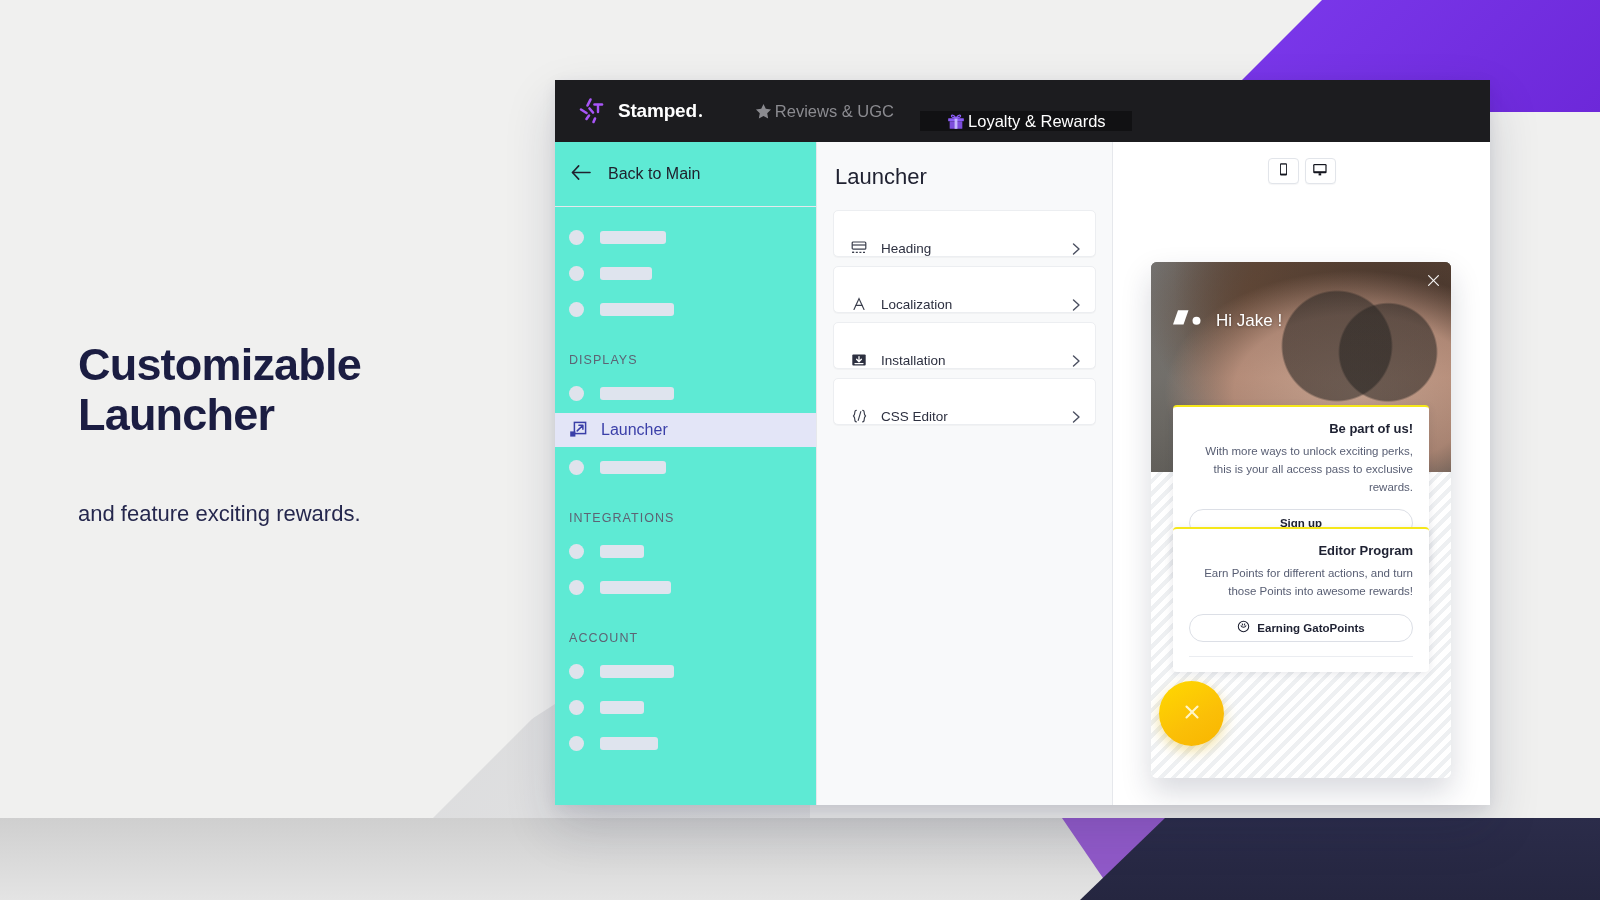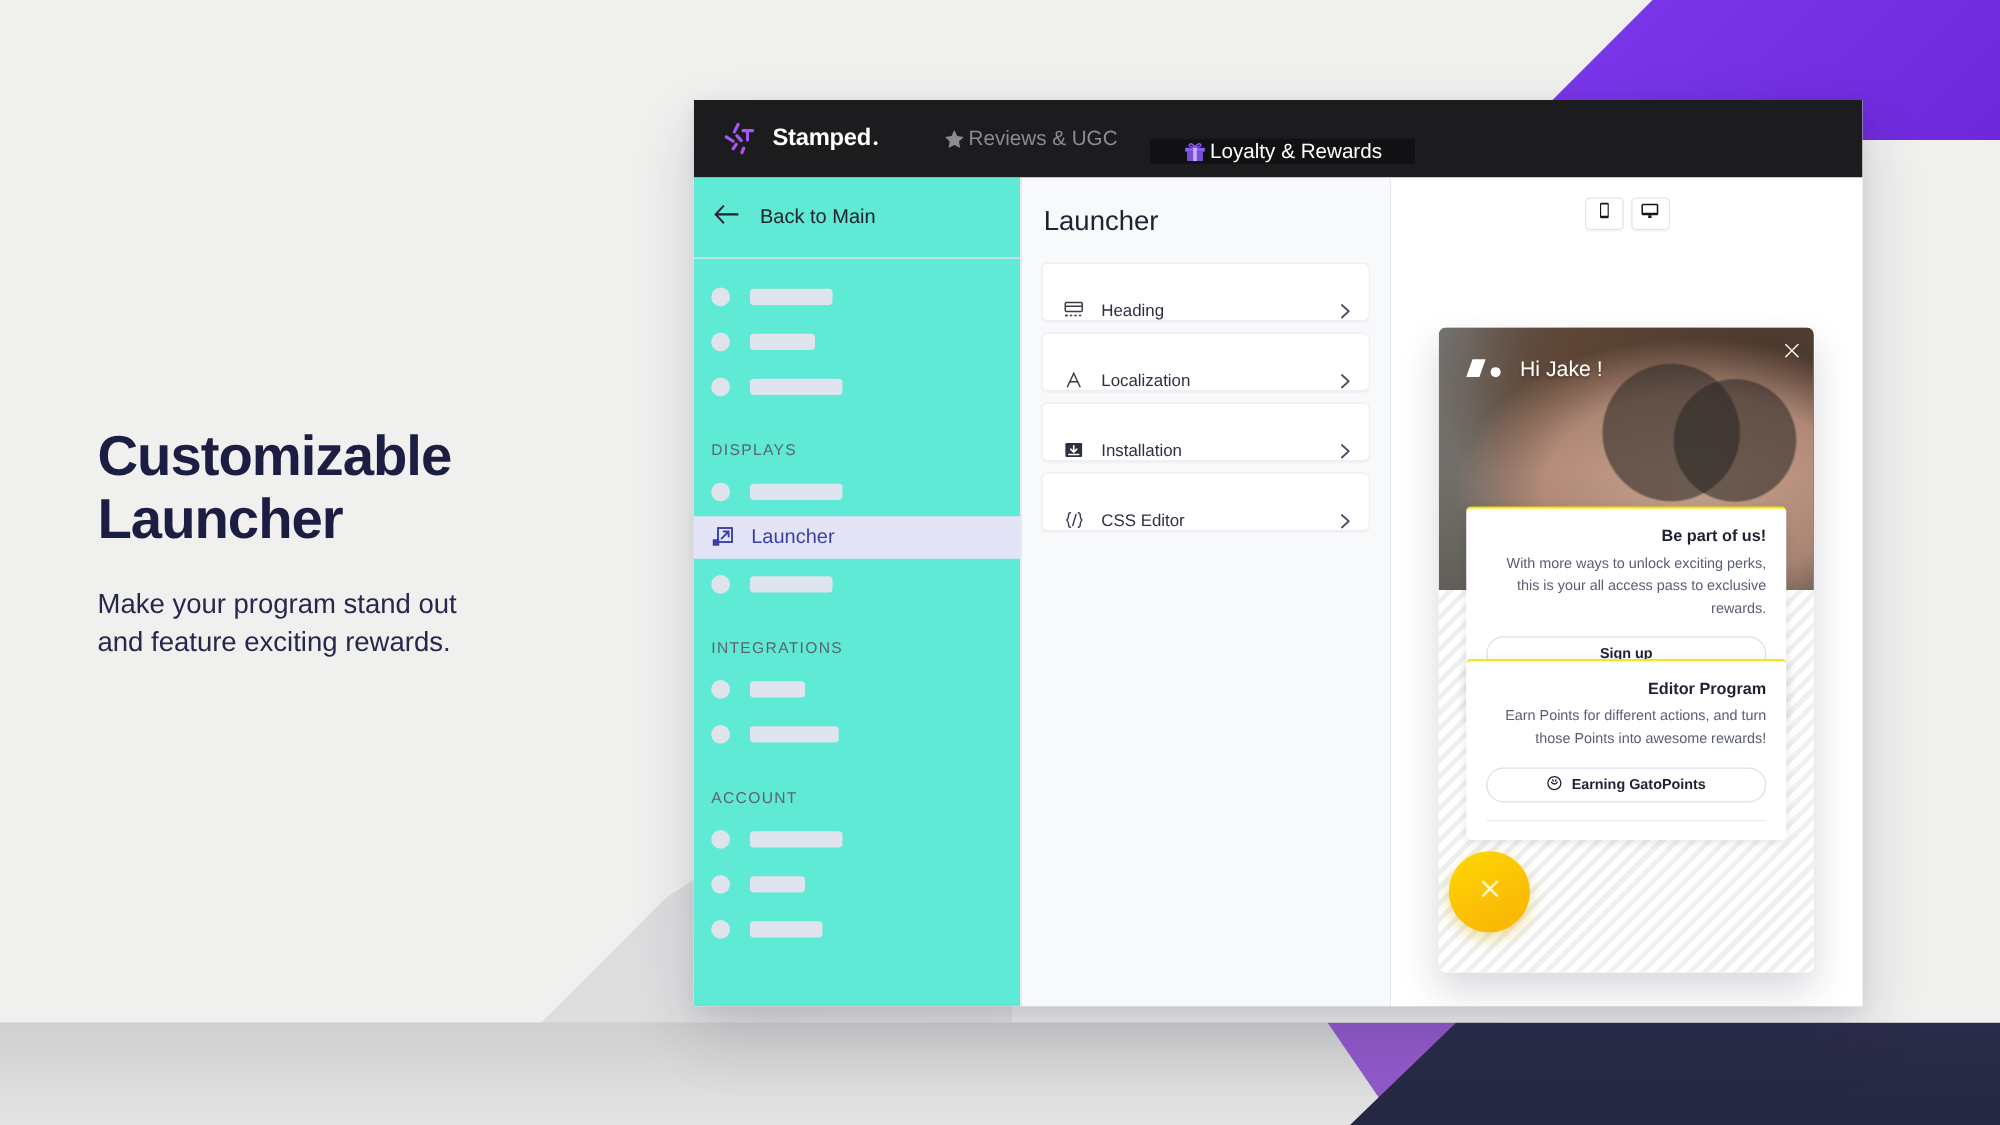--- a/index.html
+++ b/index.html
@@ -281,22 +281,22 @@
       linear-gradient(160deg, #8a8784 0%, #78756f 55%, #5e5b56 100%);
   }
   .hero-scrim { position:absolute; inset:0; background: linear-gradient(180deg, rgba(60,58,56,0.30) 0%, rgba(60,58,56,0.18) 55%, rgba(60,58,56,0.30) 100%); }
   .hero-close {
     position: absolute; right: 11px; top: 12px;
     color: rgba(255,255,255,0.88);
     font-size: 15px; line-height: 1;
     cursor: pointer;
   }
   .hero-greet {
-    position: absolute; left: 20px; top: 24px;
-    display: flex; gap: 11px;
+    position: absolute; left: 20px; top: 47px;
+    display: flex; align-items: center; gap: 11px;
   }
   .hero-logo { display:block; }
   .hero-greet-text {
     color: #ffffff; font-size: 17px; font-weight: 400;
     text-shadow: 0 1px 3px rgba(0,0,0,0.32);
   }
   .hero-head {
     position: absolute; left: 20px; top: 76px;
     color: #ffffff;
     font-size: 22px;
@@ -371,21 +371,21 @@
   <div class="deco deco-bottom-band"></div>
   <div class="deco deco-purple-bottom"></div>
   <div class="deco deco-navy-bottom"></div>
 
   <div class="copy">
     <h1>
       <span>Customizable</span><br>
       <span>Launcher</span>
     </h1>
     <p>
-      <span>Make your program stand out</span><br>
+      <br>
       <span>and feature exciting rewards.</span>
     </p>
   </div>
 
   <div id="app">
 
     <div class="topnav">
       <div class="brand">
         <span>
           <svg class="brand-mark" viewBox="0 0 30 30" fill="none">

